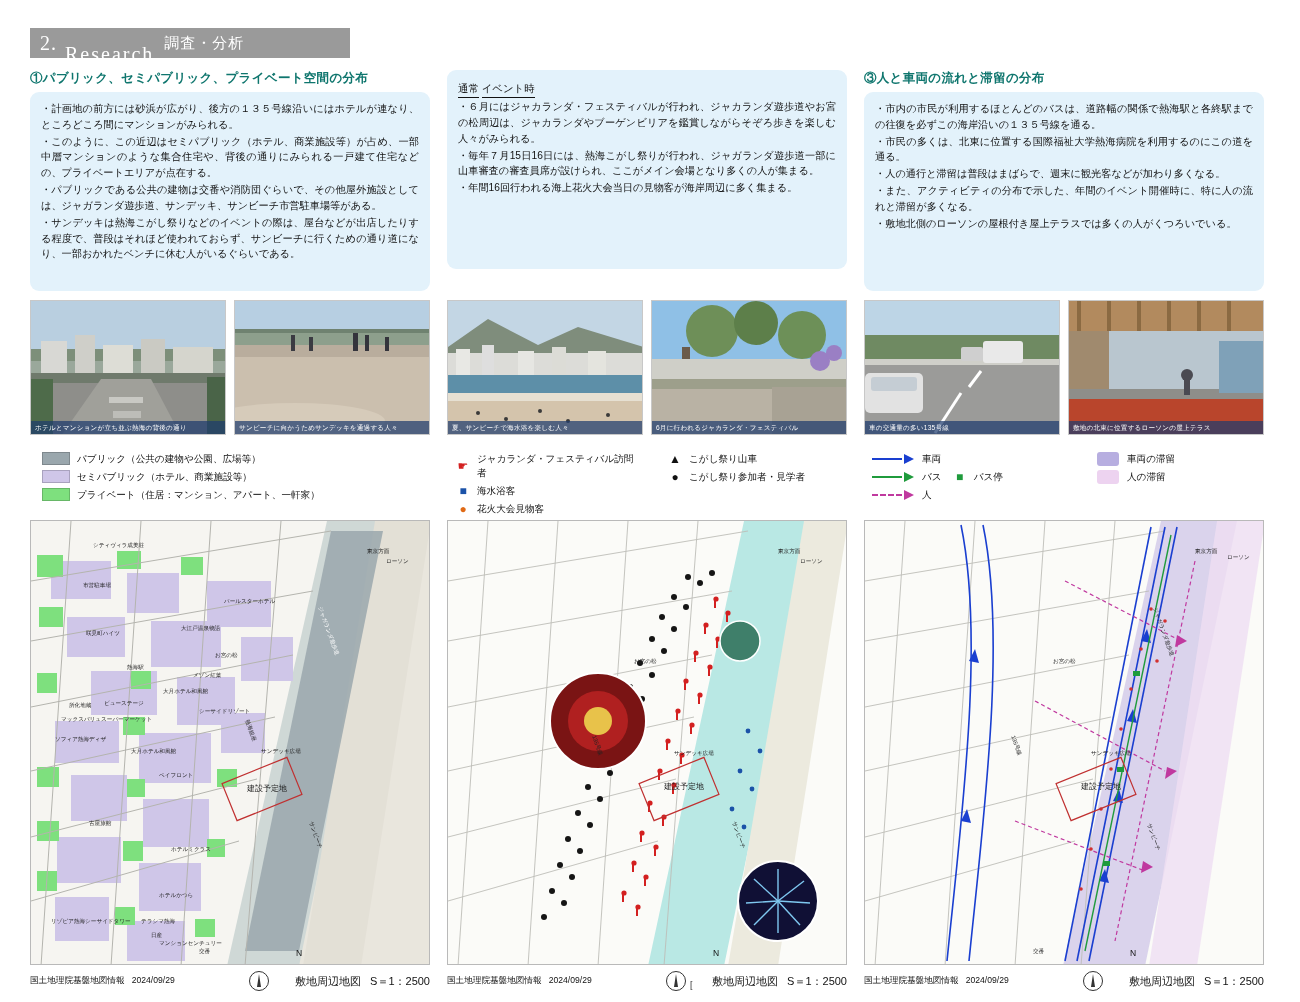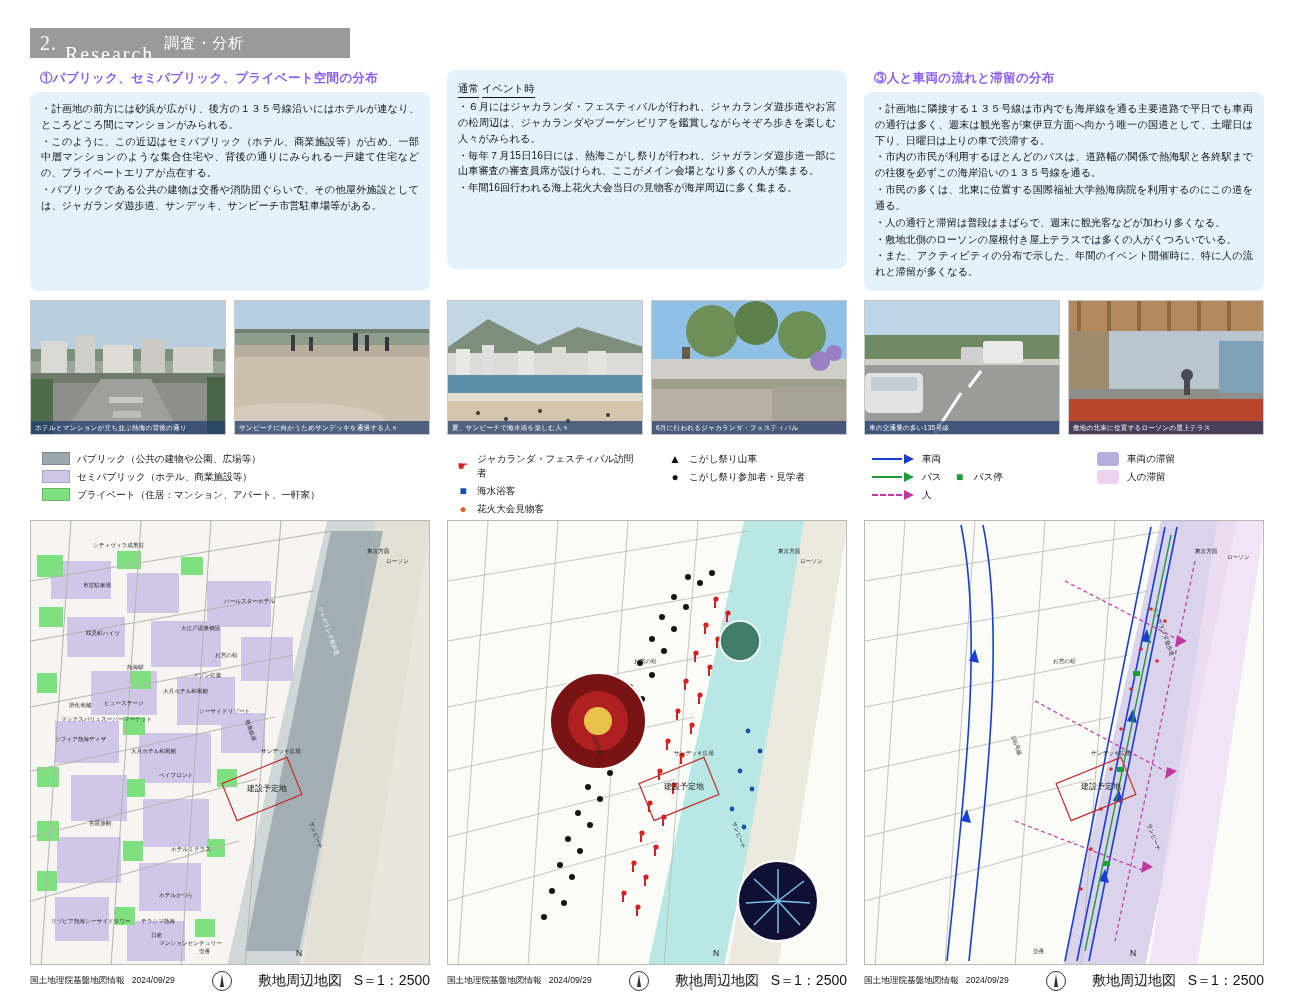--- a/index.html
+++ b/index.html
@@ -59,24 +59,24 @@
   .col {
     position: absolute;
     top: 70px;
     width: 400px;
   }
   .col1 { left: 30px; }
   .col2 { left: 447px; }
   .col3 { left: 864px; }
 
   .col-title {
-    color: #8b5cf6;
+    color: #0f766e;
     font-size: 12.5px;
     font-weight: bold;
-    margin: 0 0 5px 10px;
+    margin: 0 0 5px 0;
     letter-spacing: 0.3px;
   }
 
   .textbox {
     background: #e3f2fb;
     border-radius: 9px;
     padding: 9px 11px;
     box-sizing: border-box;
     font-size: 10.2px;
     line-height: 1.55;
@@ -212,21 +212,21 @@
     border-right: 2.5px solid transparent; border-bottom: 13px solid #333;
   }
   .northN {
     position: absolute;
     font-size: 8.5px;
     top: 948px;
   }
   .northN.n1 { left: 296px; }
   .northN.n2 { left: 713px; }
   .northN.n3 { left: 1130px; }
-  .mapfoot .scale { font-size: 14px; margin-left: 20px; }
+  .mapfoot .scale { font-size: 11px; margin-left: 20px; }
 
   .tinybracket {
     position: absolute; left: 690px; top: 980px; font-size: 9px; color:#333;
   }
 </style>
 </head>
 <body>
 
 <div class="page">
 
@@ -235,42 +235,42 @@
     <span class="header-en">Research</span>
     <span class="header-jp">調査・分析</span>
   </div>
 
   <div class="col col1">
     <div class="col-title">①パブリック、セミパブリック、プライベート空間の分布</div>
     <div class="textbox">
       <p>・計画地の前方には砂浜が広がり、後方の１３５号線沿いにはホテルが連なり、ところどころ間にマンションがみられる。</p>
       <p>・このように、この近辺はセミパブリック（ホテル、商業施設等）が占め、一部中層マンションのような集合住宅や、背後の通りにみられる一戸建て住宅などの、プライベートエリアが点在する。</p>
       <p>・パブリックである公共の建物は交番や消防団ぐらいで、その他屋外施設としては、ジャガランダ遊歩道、サンデッキ、サンビーチ市営駐車場等がある。</p>
+      <p>・サンデッキは熱海こがし祭りなどのイベントの際は、屋台などが出店したりする程度で、普段はそれほど使われておらず、サンビーチに行くための通り道になり、一部おかれたベンチに休む人がいるぐらいである。</p>
     </div>
   </div>
 
   <div class="col col2">
     <div class="textbox">
       <div class="sub-head">通常</div>
       <div class="sub-head">イベント時</div>
       <p>・６月にはジャカランダ・フェスティバルが行われ、ジャカランダ遊歩道やお宮の松周辺は、ジャカランダやブーゲンビリアを鑑賞しながらそぞろ歩きを楽しむ人々がみられる。</p>
       <p>・毎年７月15日16日には、熱海こがし祭りが行われ、ジャガランダ遊歩道一部に山車審査の審査員席が設けられ、ここがメイン会場となり多くの人が集まる。</p>
       <p>・年間16回行われる海上花火大会当日の見物客が海岸周辺に多く集まる。</p>
     </div>
   </div>
 
   <div class="col col3">
     <div class="col-title">③人と車両の流れと滞留の分布</div>
     <div class="textbox">
-      <p>・計画地に隣接する１３５号線は市内でも海岸線を通る主要道路で平日でも車両の通行は多く、週末は観光客が東伊豆方面へ向かう唯一の国道として、土曜日は下り、日曜日は上りの車で渋滞する。</p>
       <p>・市内の市民が利用するほとんどのバスは、道路幅の関係で熱海駅と各終駅までの往復を必ずこの海岸沿いの１３５号線を通る。</p>
       <p>・市民の多くは、北東に位置する国際福祉大学熱海病院を利用するのにこの道を通る。</p>
       <p>・人の通行と滞留は普段はまばらで、週末に観光客などが加わり多くなる。</p>
+      <p>・また、アクティビティの分布で示した、年間のイベント開催時に、特に人の流れと滞留が多くなる。</p>
       <p>・敷地北側のローソンの屋根付き屋上テラスでは多くの人がくつろいでいる。</p>
-      <p>・また、アクティビティの分布で示した、年間のイベント開催時に、特に人の流れと滞留が多くなる。</p>
     </div>
   </div>
 
   <div class="photos r1">
     <div class="photo">
       <svg class="map-svg" width="196" height="135" viewBox="0 0 196 135">
         <rect x="0" y="0" width="196" height="60" fill="#b9cfe0"></rect>
         <rect x="0" y="48" width="196" height="24" fill="#7d8f7a"></rect>
         <rect x="0" y="60" width="196" height="14" fill="#9aa89b"></rect>
         <rect x="10" y="40" width="26" height="32" fill="#d8d8d4"></rect>

